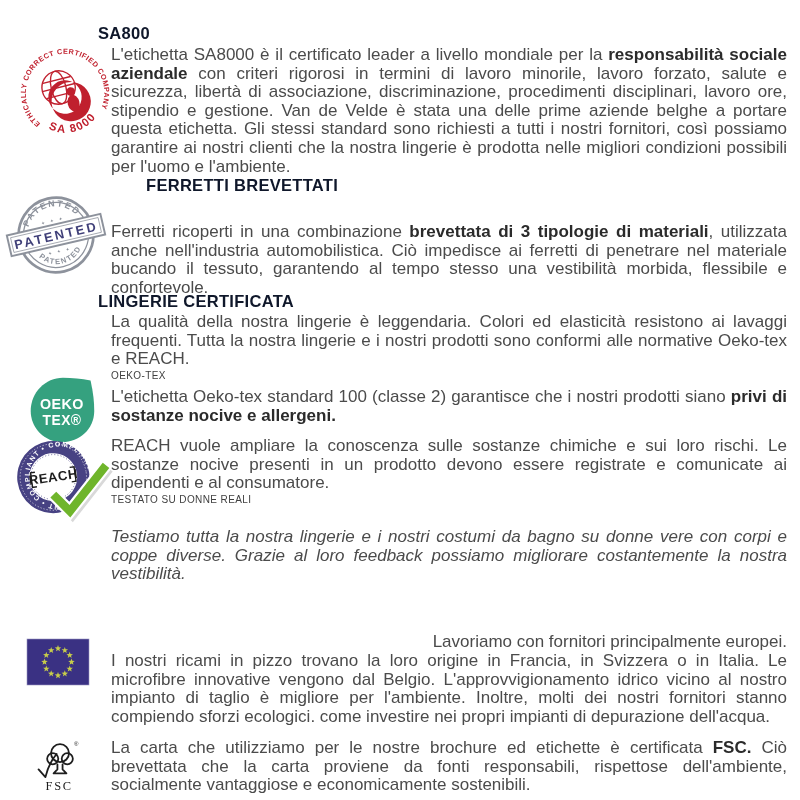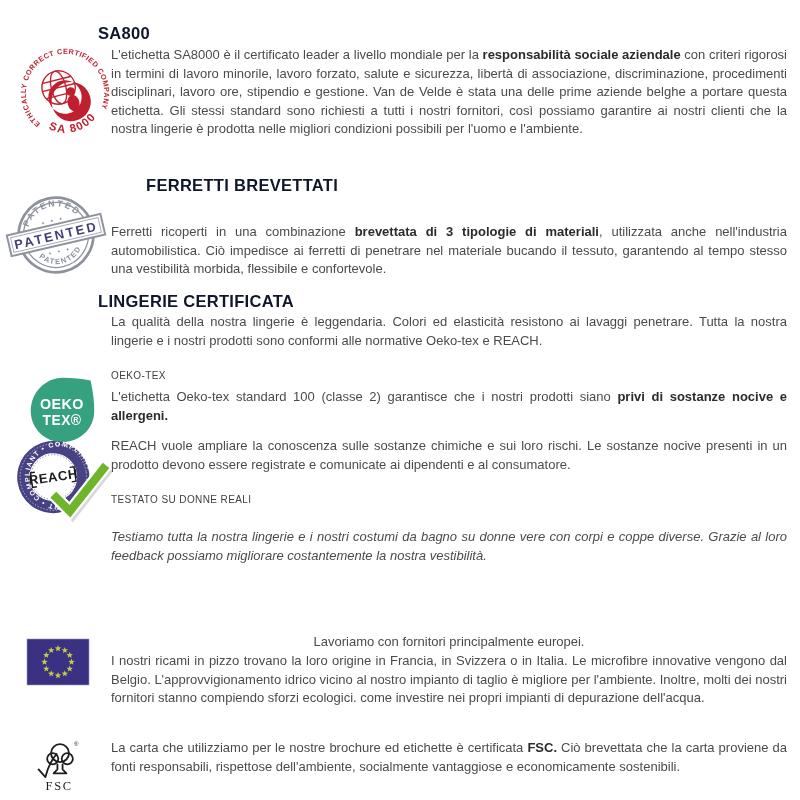--- a/index.html
+++ b/index.html
@@ -3,34 +3,34 @@
 <meta charset="utf-8">
 <style>
   html,body{margin:0;padding:0;}
   body{
     width:800px;height:800px;position:relative;background:#ffffff;
     font-family:"Liberation Sans","DejaVu Sans",sans-serif;
     overflow:hidden;
   }
   .txt{
     position:absolute;left:111px;width:676px;margin:0;
-    color:#4b4b4b;font-size:13px;line-height:18.6px;text-align:justify;
+    color:#4b4b4b;font-size:17px;line-height:18.6px;text-align:justify;
   }
   .txt b{color:#2b2b2b;font-weight:700;}
   .head{
     position:absolute;left:98px;margin:0;
     font-size:16.5px;font-weight:600;color:#0f172a;letter-spacing:.3px;
   }
   .subhead{
     position:absolute;left:111px;margin:0;
     font-size:10px;font-weight:400;color:#404040;letter-spacing:.4px;
   }
   .badge{position:absolute;}
   .badge svg{display:block;overflow:visible;}
-  .nojustify{text-align:center;}
+  .nojustify{text-align:right;}
 </style>
 </head>
 <body>
 
 <div class="badge" style="left:14px;top:42px;width:102px;height:102px;">
   <svg width="102" height="102" viewBox="0 0 104 104">
     <defs>
       <path id="sa-arc-top" d="M 19.2,74.9 A 40,40 0 1 1 84.8,74.9" fill="none"></path>
       <path id="sa-arc-bot" d="M 24.3,80.6 A 38,38 0 0 0 79.7,80.6" fill="none"></path>
     </defs>
@@ -82,21 +82,21 @@
     </g>
   </svg>
 </div>
 
 <h3 class="head" style="top:176px;margin-left:48px;">FERRETTI BREVETTATI</h3>
 
 <p class="txt" style="top:223px;"><span>Ferretti ricoperti in una combinazione </span><b>brevettata di 3 tipologie di materiali</b><span>, utilizzata anche nell'industria automobilistica. Ciò impedisce ai ferretti di penetrare nel materiale bucando il tessuto, garantendo al tempo stesso una vestibilità morbida, flessibile e confortevole.</span></p>
 
 <h3 class="head" style="top:292px;">LINGERIE CERTIFICATA</h3>
 
-<p class="txt" style="top:313px;"><span>La qualità della nostra lingerie è leggendaria. Colori ed elasticità resistono ai lavaggi penetrare. Tutta la nostra lingerie e i nostri prodotti sono conformi alle normative Oeko-tex e REACH.</span></p>
+<p class="txt" style="top:313px;"><span>La qualità della nostra lingerie è leggendaria. Colori ed elasticità resistono ai lavaggi frequenti. Tutta la nostra lingerie e i nostri prodotti sono conformi alle normative Oeko-tex e REACH.</span></p>
 
 <div class="badge" style="left:27px;top:374px;width:70px;height:70px;">
   <svg width="70" height="70" viewBox="0 0 76 76">
     <path d="M 69,7 C 72,20 73,31 73,40 C 73,60 57,74 38,74 C 19,74 4,59 4,40 C 4,20 20,4 39,4 C 49,4 59,5 69,7 Z" fill="#35a17f"></path>
     <text x="38" y="38" font-size="15.5" font-weight="800" fill="#ffffff" text-anchor="middle" letter-spacing="0.5">OEKO</text>
     <text x="38" y="55" font-size="15" font-weight="800" fill="#ffffff" text-anchor="middle" letter-spacing="0.5">TEX®</text>
   </svg>
 </div>
 
 <p class="subhead" style="top:370px;">OEKO-TEX</p>

